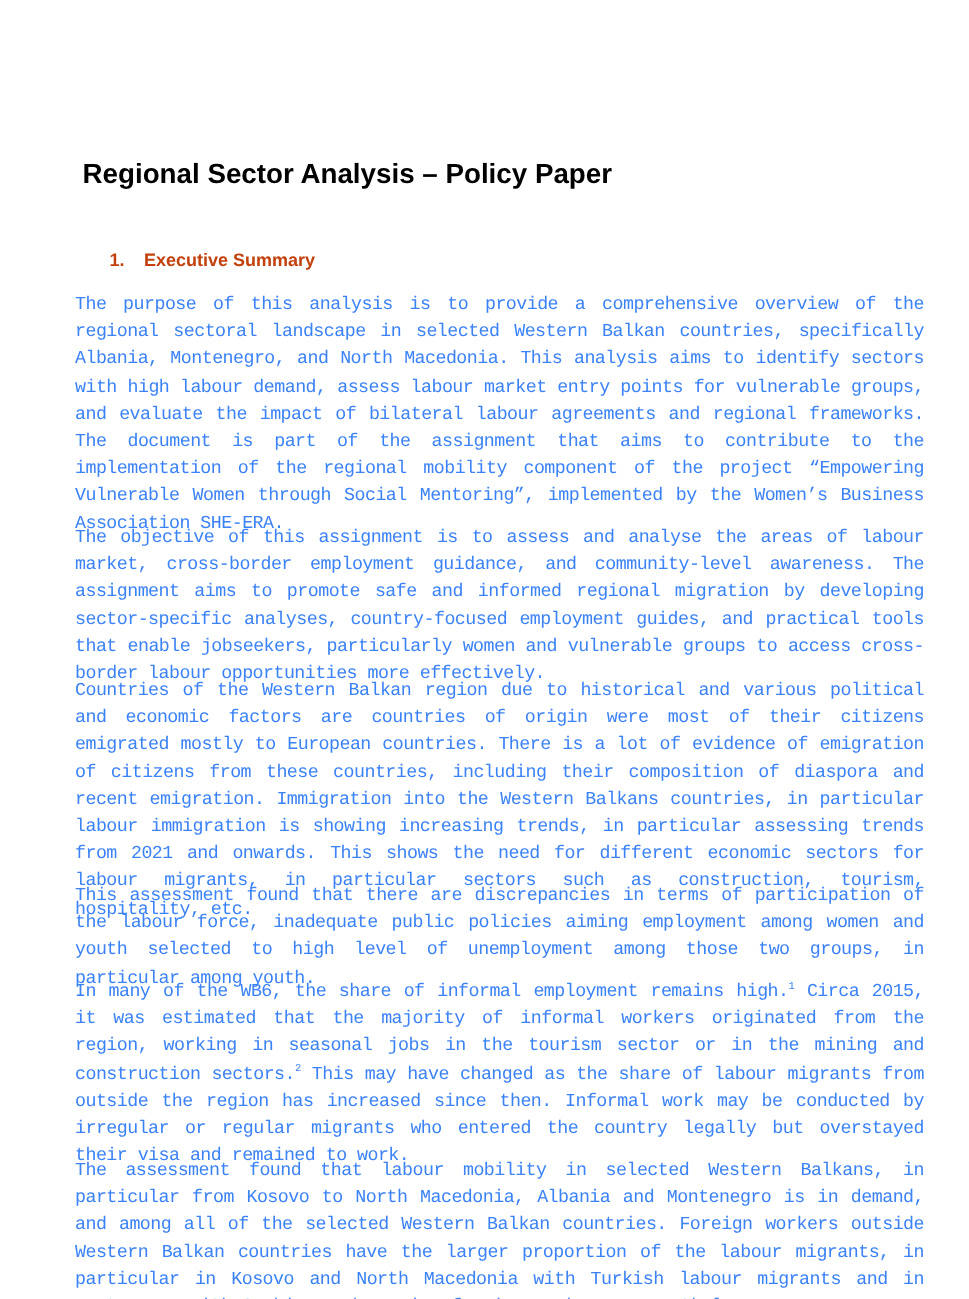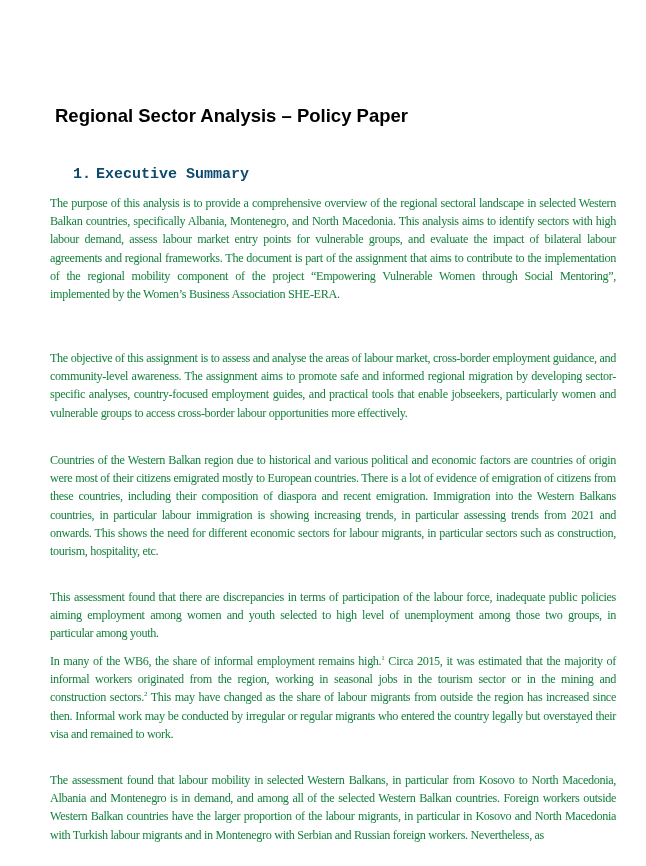--- a/index.html
+++ b/index.html
@@ -9,29 +9,29 @@
       background: #ffffff; color: #111111; padding-left: 20px;
     }
     .doc-title {
       position: absolute; left: 55px; top: 105px;
       font-family: "Liberation Sans", sans-serif;
       font-weight: bold; font-size: 18.5px; color: #000;
       margin: 0; white-space: nowrap;
     }
     .section-heading {
       position: absolute; left: 73px; top: 166px;
-      font-family: Liberation Mono, monospace;
-      font-weight: bold; font-size: 15px; color: #0c4a6e;
+      font-family: Liberation Sans, sans-serif;
+      font-weight: bold; font-size: 12px; color: #c2410c;
       margin: 0; white-space: nowrap;
     }
     .section-heading .num { display: inline-block; width: 23px; }
     .body {
       position: absolute; left: 50px; width: 566px;
-      font-family: Liberation Serif, serif;
-      font-size: 12.2px; line-height: 18.2px; color: #15803d;
+      font-family: Liberation Mono, monospace;
+      font-size: 12.2px; line-height: 18.2px; color: #3b82f6;
       text-align: justify; margin: 0;
       letter-spacing: -0.35px;
     }
     sup { font-size: 7px; line-height: 0; vertical-align: 5px; }
   </style>
 </head>
 <body>
 
 <div class="page">
   <h1 class="doc-title">Regional Sector Analysis – Policy Paper</h1>

